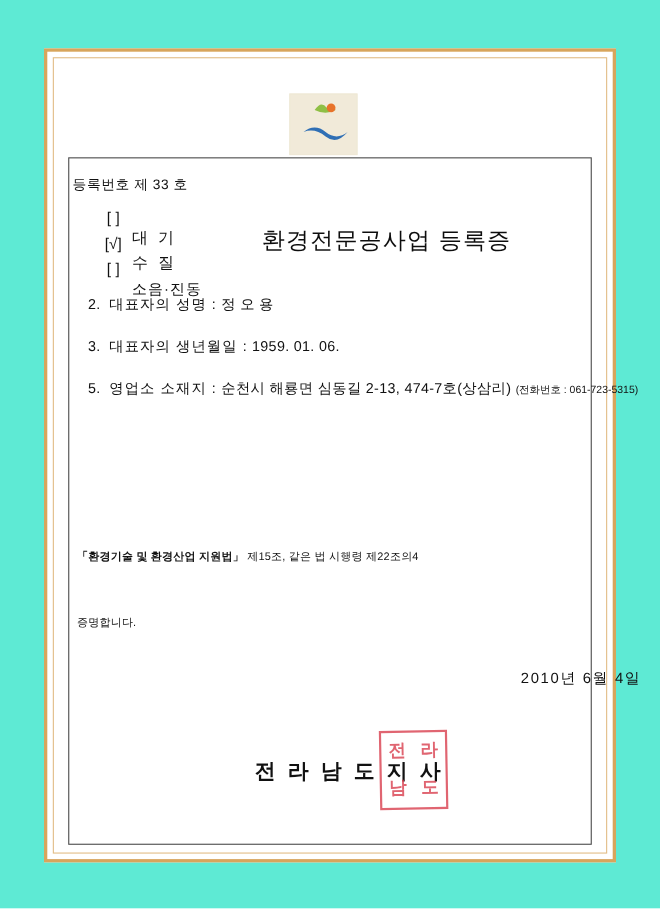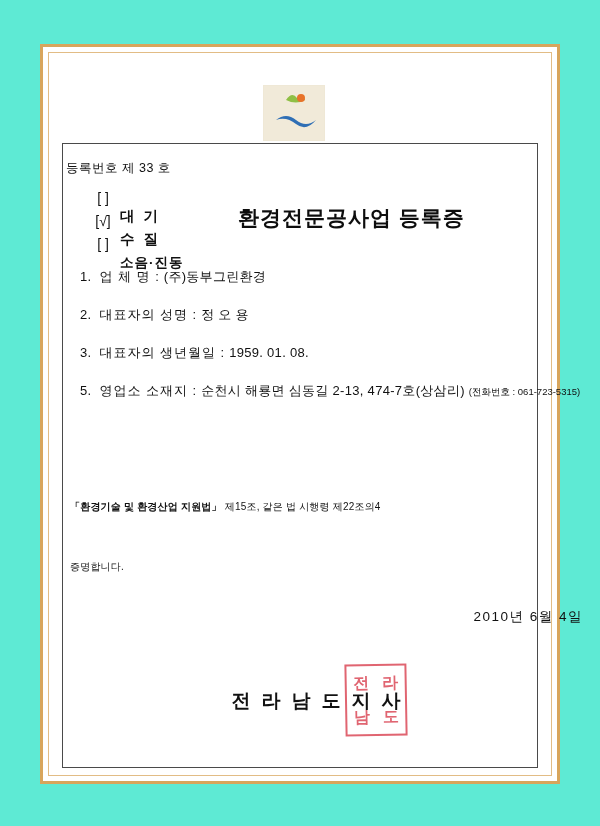--- a/index.html
+++ b/index.html
@@ -104,33 +104,33 @@
   .check-box {
     display: inline-block;
     width: 26px;
     text-align: center;
     font-size: 14px;
     letter-spacing: 0;
     color: #111;
   }
   .check-label {
     margin-left: 4px;
-    font-weight: 700;
+    font-weight: 400;
     margin-top: 38px;
   }
   .check-line.small .check-label {
     font-size: 13.5px;
     letter-spacing: 1px;
   }
   .main-title {
     position: absolute;
     left: 148px;
     top: 18px;
     font-size: 21px;
-    font-weight: 700;
+    font-weight: 400;
     letter-spacing: 1px;
     color: #0d0d0d;
     white-space: nowrap;
     text-align: center;
   }
 
   
   .fields {
     position: absolute;
     left: 80px;
@@ -250,36 +250,31 @@
       <div class="check-line small">
         <span class="check-box">[  ]</span>
         <span class="check-label">소음·진동</span>
       </div>
     </div>
     <div class="main-title">환경전문공사업 등록증</div>
   </div>
 
   <div class="fields">
 
-    <div class="field">
-      <span class="num">1.</span>
-      <span class="lbl">업  체  명 :</span>
-      <span class="val">(주)동부그린환경</span>
-    </div>
 
     <div class="field">
       <span class="num">2.</span>
       <span class="lbl">대표자의 성명 :</span>
       <span class="val">정 오 용</span>
     </div>
 
     <div class="field">
       <span class="num">3.</span>
       <span class="lbl">대표자의 생년월일 :</span>
-      <span class="val">1959. 01. 08.</span>
+      <span class="val">1959. 01. 06.</span>
     </div>
 
 
     <div class="field">
       <span class="num">5.</span>
       <span class="lbl">영업소 소재지 :</span>
       <span class="val">순천시 해룡면 심동길 2-13, 474-7호(상삼리)</span>
       <span class="tiny">(전화번호 : 061-723-5315)</span>
     </div>
 

